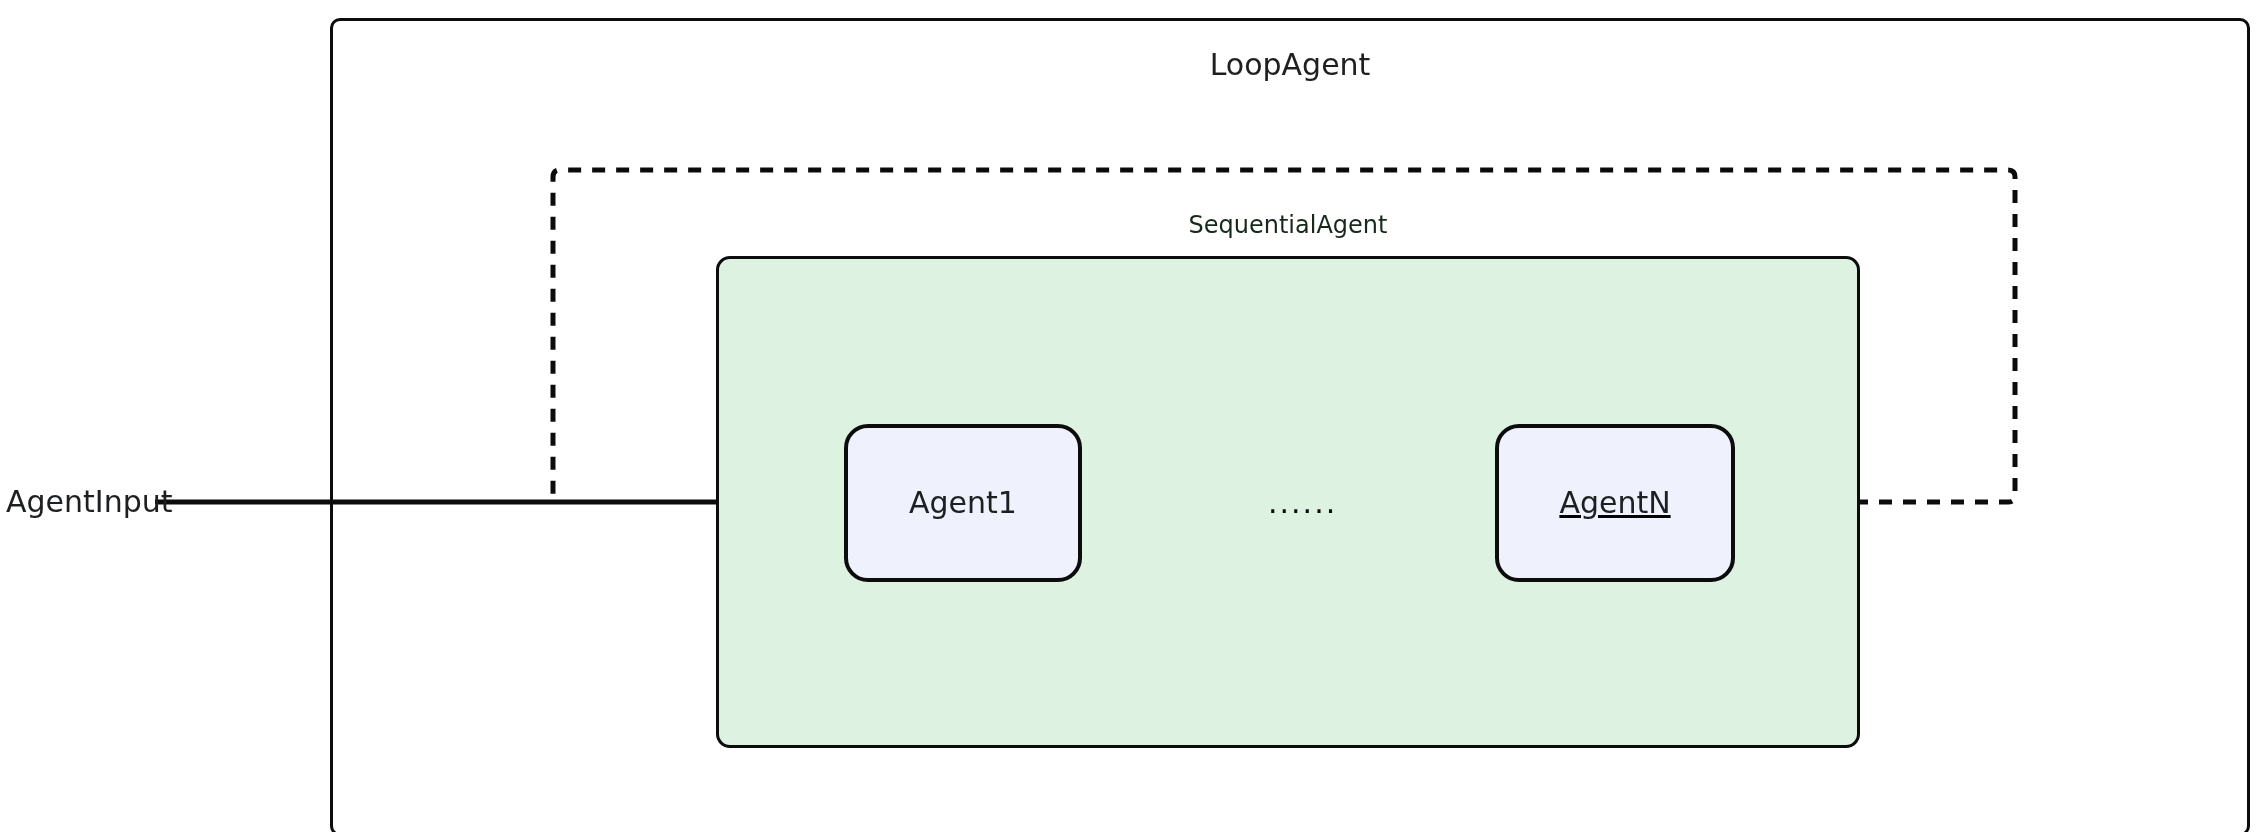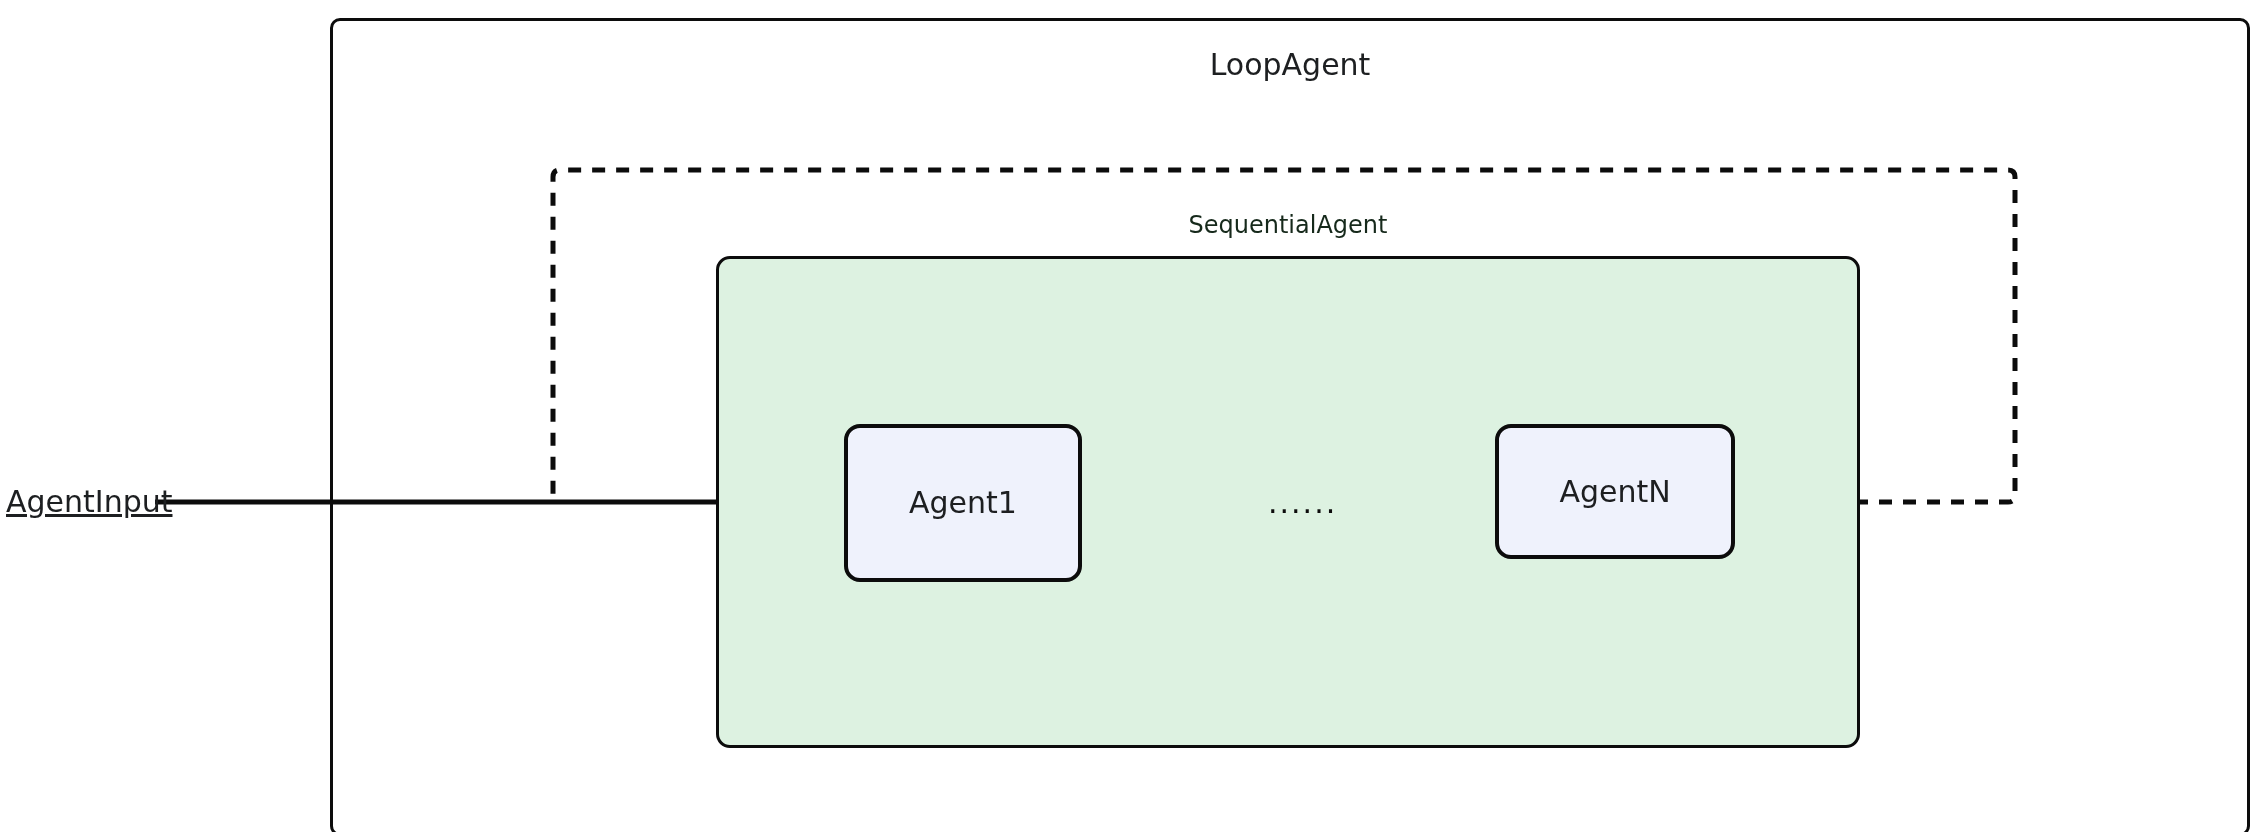--- a/index.html
+++ b/index.html
@@ -67,21 +67,21 @@
     color: #16291b;
     line-height: 38px;
     white-space: nowrap;
   }
 
   
   .agent-box {
     position: absolute;
     box-sizing: border-box;
     border: 4px solid #0c0c0c;
-    border-radius: 16px;
+    border-radius: 24px;
     background: #eff2fc;
     display: flex;
     align-items: center;
     justify-content: center;
   }
   .agent-box .agent-label {
     font-size: 30px;
     color: #1d1f21;
     line-height: 38px;
     white-space: nowrap;
@@ -89,33 +89,33 @@
   #agent-first {
     left: 844px;
     top: 408px;
     width: 238px;
     height: 158px;
   }
   #agent-last {
     left: 1495px;
     top: 408px;
     width: 240px;
-    height: 135px;
+    height: 158px;
+    text-decoration: underline;
   }
 
   
   .input-label {
     position: absolute;
     left: 6px;
     top: 467px;
     font-size: 30px;
     color: #1d1f21;
     line-height: 38px;
     white-space: nowrap;
-    text-decoration: underline;
   }
 
   
   .ellipsis {
     position: absolute;
     left: 1268px;
     top: 468px;
     font-size: 30px;
     letter-spacing: 2px;
     color: #0c0c0c;

